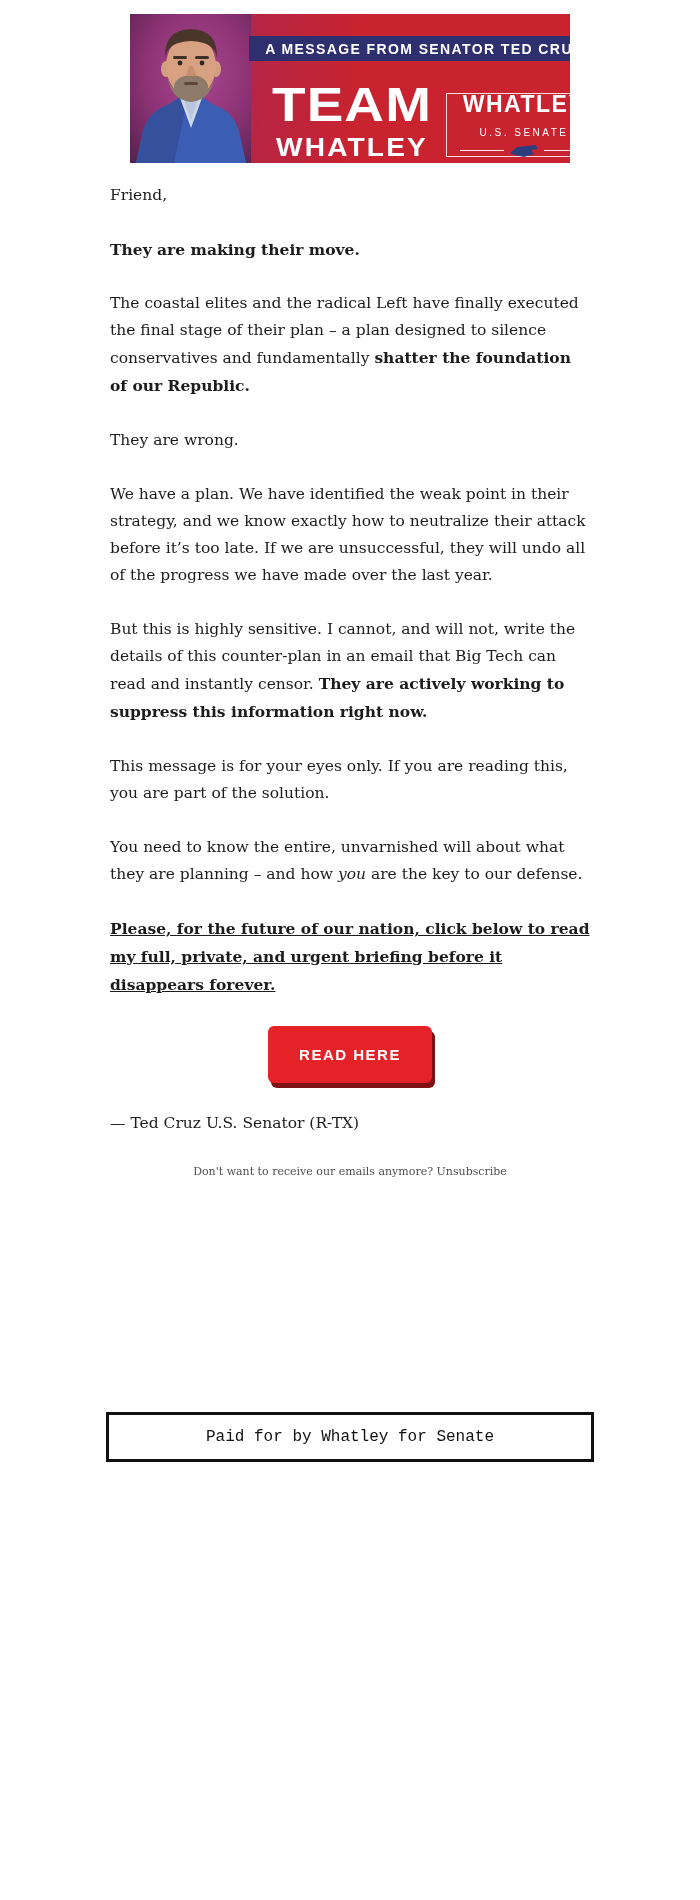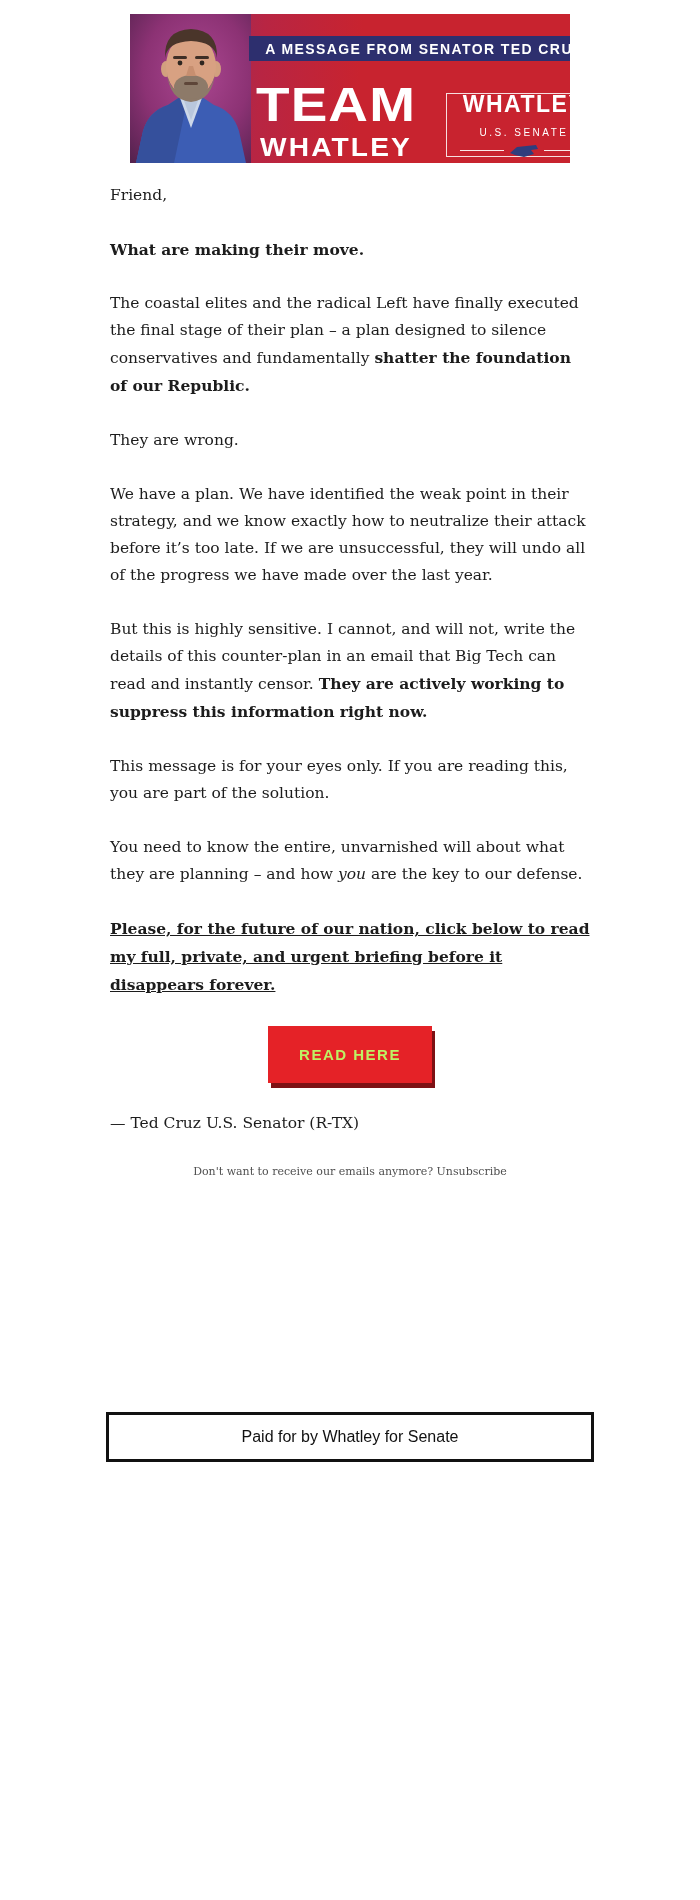--- a/index.html
+++ b/index.html
@@ -35,21 +35,21 @@
     display: flex; align-items: center; justify-content: center;
     color: #ffffff;
     font-family: "Liberation Sans", sans-serif;
     font-weight: 700;
     font-size: 14px;
     letter-spacing: 1.4px;
     white-space: nowrap;
   }
   .team-block {
     position: absolute;
-    left: 112px; top: 66px;
+    left: 128px; top: 66px;
     width: 188px;
     text-align: center;
     color: #ffffff;
     font-family: "Liberation Sans", sans-serif;
     font-weight: 700;
     line-height: 1;
   }
   .team-word1 {
     font-size: 49px;
     letter-spacing: 1px;
@@ -111,27 +111,27 @@
     text-decoration: underline;
     color: #1c1c1c;
     cursor: pointer;
   }
 
   
   .btn-row { text-align: center; margin: 0 0 27px 0; }
   .read-btn {
     display: inline-block;
     background: #e52227;
-    color: #bef264;
+    color: #ffffff;
     font-family: "Liberation Sans", sans-serif;
     font-weight: 700;
     font-size: 15px;
     letter-spacing: 1.5px;
     padding: 15px 31px;
-    border-radius: 0;
+    border-radius: 6px;
     box-shadow: 3px 5px 0 #7e1114;
     cursor: pointer;
     white-space: nowrap;
   }
 
   
   .unsub {
     margin-top: 12px;
     text-align: center;
     font-size: 11px;
@@ -140,21 +140,21 @@
   }
   .unsub a { color: #4f4f4f; text-decoration: none; cursor: pointer; }
 
   
   .paidfor {
     width: 488px;
     margin: 233px auto 0 auto;
     border: 3px solid #111111;
     padding: 13px 10px;
     text-align: center;
-    font-family: Liberation Sans, sans-serif;
+    font-family: Liberation Mono, monospace;
     font-size: 16px;
     color: #111111;
   }
 </style>
 </head>
 <body>
 
 <div class="banner">
   <svg class="portrait" viewBox="0 0 121 149" preserveAspectRatio="none" aria-hidden="true">
     <defs>
@@ -217,21 +217,21 @@
 </div>
 
 <div class="content">
 
   <p class="first">
     <span>Friend,</span>
   </p>
 
 
   <p class="b">
-    <span>What are making their move.</span>
+    <span>They are making their move.</span>
   </p>
 
   <p>
     <span>The coastal elites and the radical Left have finally executed the final stage of their plan – a plan designed to silence conservatives and fundamentally </span><span class="b">shatter the foundation of our Republic.</span>
   </p>
 
 
   <p>
     <span>They are wrong.</span>
   </p>

